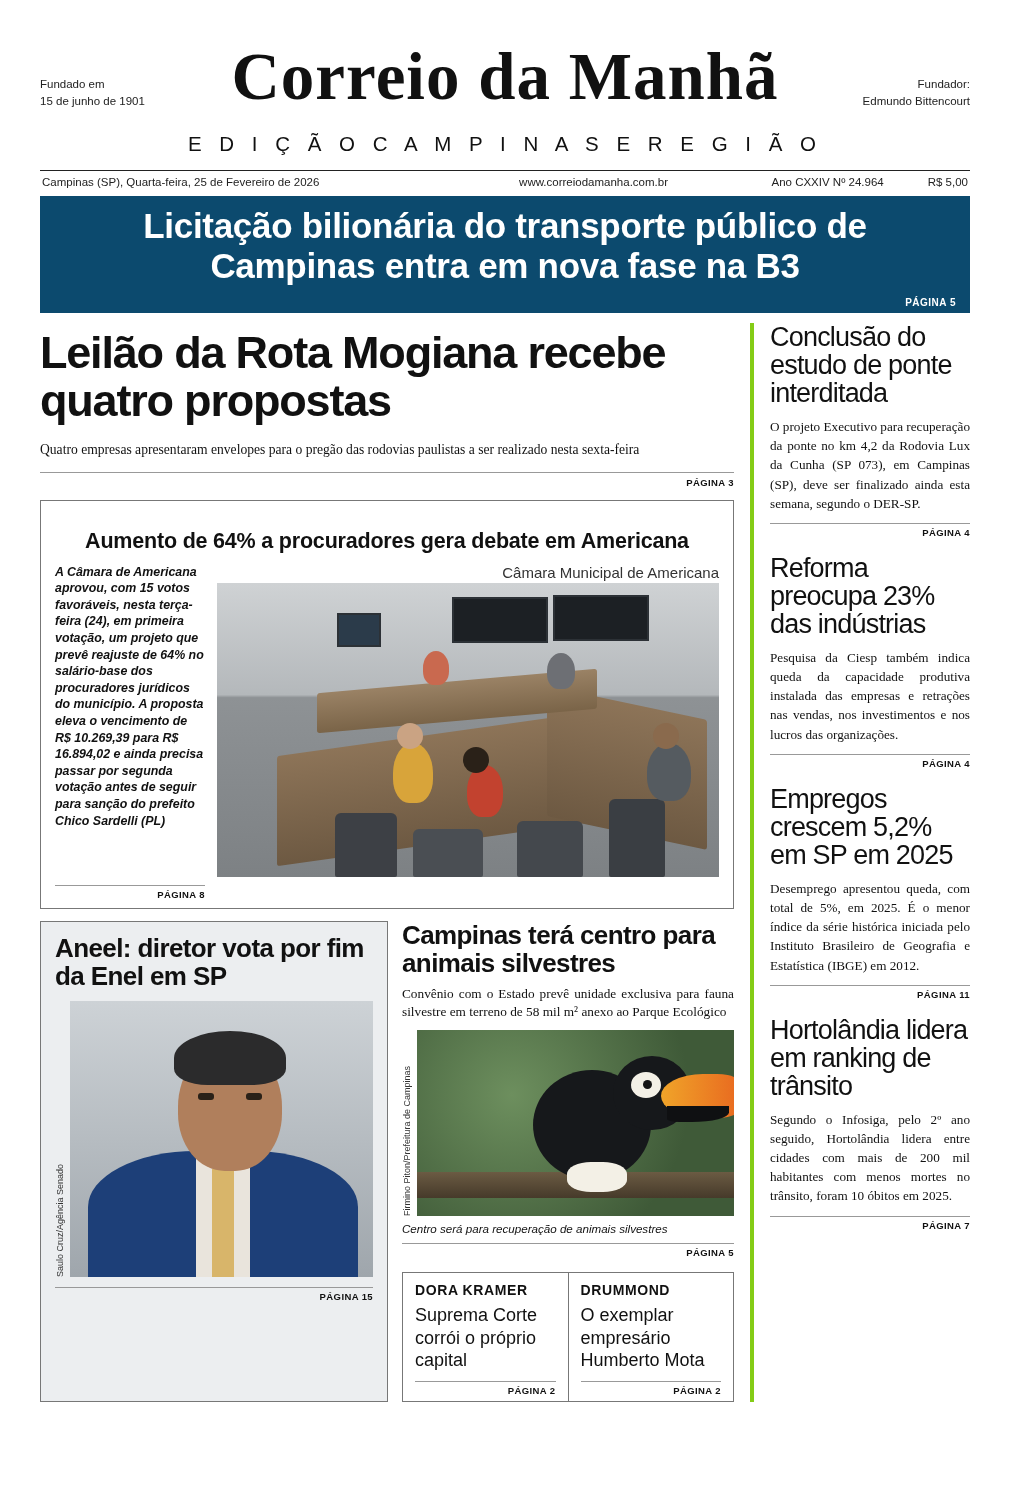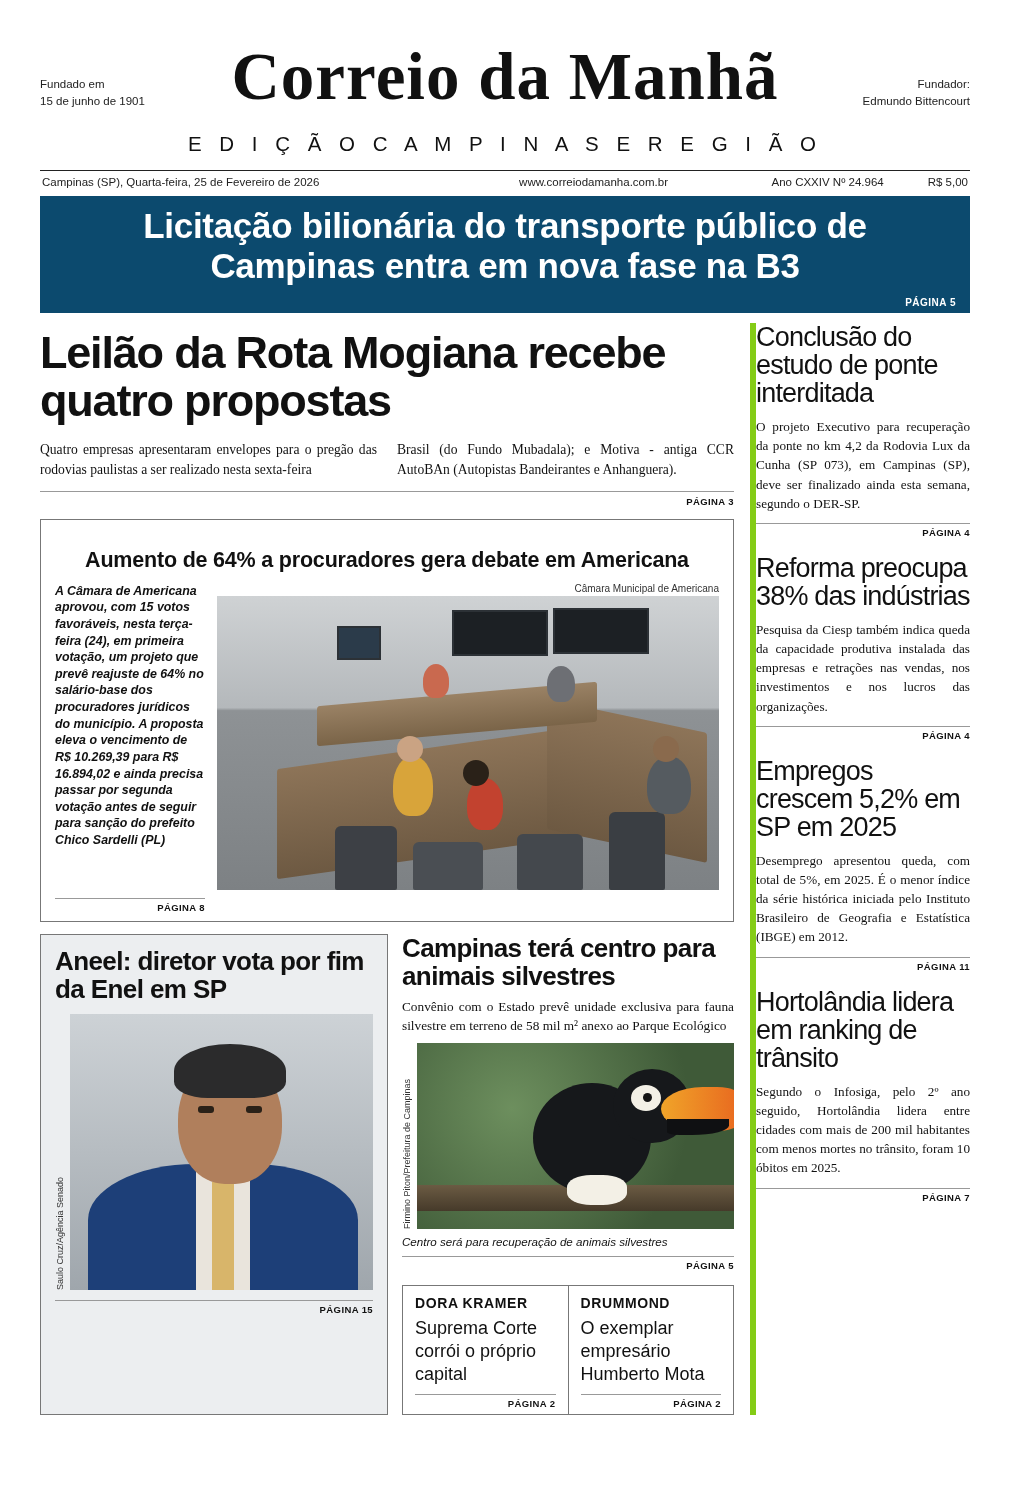--- a/index.html
+++ b/index.html
@@ -82,21 +82,21 @@
     font-family: "Liberation Sans", sans-serif;
     font-size: 10px; font-weight: bold; letter-spacing: 0.5px;
   }
 
   
   .grid {
     display: flex;
     margin-top: 10px;
   }
   .col-main { width: 710px; padding-right: 16px; }
-  .col-right { width: 220px; border-left: 6px solid #84cc16; }
+  .col-right { width: 220px; border-left: 4px solid #84cc16; padding-left: 16px; }
 
   
   .lead-head {
     font-family: "Liberation Sans", sans-serif;
     font-weight: bold;
     font-size: 45px;
     line-height: 1.06;
     letter-spacing: -1.2px;
     margin: 6px 0 0 0;
   }
@@ -134,21 +134,21 @@
     width: 150px;
     font-family: "Liberation Sans", sans-serif;
     font-style: italic;
     font-weight: bold;
     font-size: 12.4px;
     line-height: 1.34;
   }
   .boxed-photo-wrap { flex: 1; }
   .photo-credit-top {
     font-family: "Liberation Sans", sans-serif;
-    font-size: 10px; text-align: right; color: #333;
+    font-size: 15px; text-align: right; color: #333;
     margin-bottom: 2px;
   }
   .photo {
     width: 100%; height: 294px;
     background: #7a7d80;
     position: relative; overflow: hidden;
   }
   .boxed-foot {
     margin-top: 8px;
     display: flex; justify-content: flex-start;
@@ -329,21 +329,20 @@
   </div>
 
   <div class="grid">
 
     <div class="col-main">
 
       <div>
         <h2 class="lead-head">Leilão da Rota Mogiana recebe quatro propostas</h2>
         <div class="lead-body">
           <p>Quatro empresas apresentaram envelopes para o pregão das rodovias paulistas a ser realizado nesta sexta-feira</p>
-          <p>Brasil (do Fundo Mubadala); e Motiva - antiga CCR AutoBAn (Autopistas Bandeirantes e Anhanguera).</p>
         </div>
         <div class="lead-foot">PÁGINA 3</div>
       </div>
 
       <div class="boxed">
         <h2>Aumento de 64% a procuradores gera debate em Americana</h2>
         <div class="boxed-inner">
           <div class="boxed-lead">A Câmara de Americana aprovou, com 15 votos favoráveis, nesta terça-feira (24), em primeira votação, um projeto que prevê reajuste de 64% no salário-base dos procuradores jurídicos do município. A proposta eleva o vencimento de R$ 10.269,39 para R$ 16.894,02 e ainda precisa passar por segunda votação antes de seguir para sanção do prefeito Chico Sardelli (PL)</div>
           <div class="boxed-photo-wrap">
             <div class="photo-credit-top">Câmara Municipal de Americana</div>
@@ -433,21 +432,21 @@
       </div>
     </div>
 
     <div class="col-right">
       <div class="rail-item">
         <h3>Conclusão do estudo de ponte interditada</h3>
         <p>O projeto Executivo para recuperação da ponte no km 4,2 da Rodovia Lux da Cunha (SP 073), em Campinas (SP), deve ser finalizado ainda esta semana, segundo o DER-SP.</p>
         <div class="tag">PÁGINA 4</div>
       </div>
       <div class="rail-item">
-        <h3>Reforma preocupa 38% das indústrias</h3>
+        <h3>Reforma preocupa 23% das indústrias</h3>
         <p>Pesquisa da Ciesp também indica queda da capacidade produtiva instalada das empresas e retrações nas vendas, nos investimentos e nos lucros das organizações.</p>
         <div class="tag">PÁGINA 4</div>
       </div>
       <div class="rail-item">
         <h3>Empregos crescem 5,2% em SP em 2025</h3>
         <p>Desemprego apresentou queda, com total de 5%, em 2025. É o menor índice da série histórica iniciada pelo Instituto Brasileiro de Geografia e Estatística (IBGE) em 2012.</p>
         <div class="tag">PÁGINA 11</div>
       </div>
       <div class="rail-item">
         <h3>Hortolândia lidera em ranking de trânsito</h3>

